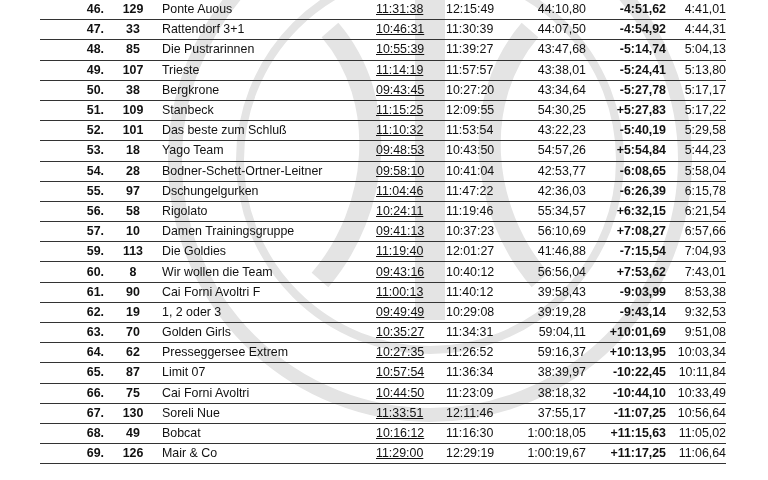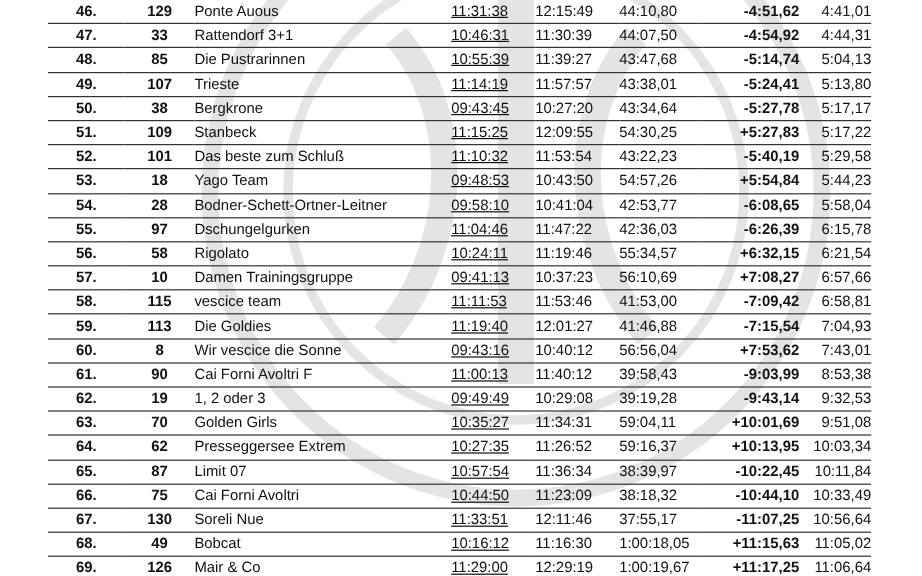--- a/index.html
+++ b/index.html
@@ -1,25 +1,25 @@
 <!DOCTYPE html>
 <html><head>
   <meta charset="utf-8">
   <style>
     html, body { margin: 0; padding: 0; background: #ffffff; }
     body { width: 768px; height: 480px; overflow: hidden; position: relative; font-family: "Liberation Sans", sans-serif; color: #111; }
     .watermark { position: absolute; left: 150px; top: -120px; width: 560px; height: 560px; pointer-events: none; }
     table.results { position: absolute; left: 40px; top: -1px; border-collapse: collapse; table-layout: fixed; width: 669px; }
     table.results td { height: 19.2px; padding: 0; border-top: 1.2px solid #333; border-bottom: 1.2px solid #333; font-size: 12.4px; line-height: 17px; white-space: nowrap; background: transparent; }
-    td.rank { width: 64px; text-align: center; font-weight: bold; font-size: 14.5px; margin-top: 14px; }
+    td.rank { width: 64px; text-align: right; font-weight: bold; font-size: 14.5px; margin-top: 14px; }
     td.bib { width: 58px; text-align: center; font-weight: bold; font-size: 14.5px; }
     td.team { width: 214px; padding-left: 8px; }
     td.start { width: 70px; text-align: left; padding-left: 4px; text-decoration: underline; }
     td.finish { width: 70px; text-align: left; padding-left: 4px; margin-top: 35px; }
-    td.time { width: 70px; padding-right: 4px; }
+    td.time { width: 70px; text-align: right; padding-right: 4px; }
     td.diff { width: 80px; text-align: right; font-weight: bold; padding-right: 6px; margin-top: 12px; }
     td.gap { width: 60px; text-align: right; padding-right: 4px; }
   </style>
 </head>
 <body>
 
 <svg class="watermark" viewBox="0 0 560 560">
   <g fill="none" stroke="#e4e4e4" stroke-width="14">
     <circle cx="280" cy="280" r="255"></circle>
     <circle cx="280" cy="280" r="190" stroke-width="8"></circle>
@@ -156,46 +156,36 @@
     <td class="rank">57.</td>
     <td class="bib">10</td>
     <td class="team">Damen Trainingsgruppe</td>
     <td class="start">09:41:13</td>
     <td class="finish">10:37:23</td>
     <td class="time">56:10,69</td>
     <td class="diff">+7:08,27</td>
     <td class="gap">6:57,66</td>
   </tr>
 
-  <tr>
-    <td class="rank">58.</td>
-    <td class="bib">115</td>
-    <td class="team">vescice team</td>
-    <td class="start">11:11:53</td>
-    <td class="finish">11:53:46</td>
-    <td class="time">41:53,00</td>
-    <td class="diff">-7:09,42</td>
-    <td class="gap">6:58,81</td>
-  </tr>
 
   <tr>
     <td class="rank">59.</td>
     <td class="bib">113</td>
     <td class="team">Die Goldies</td>
     <td class="start">11:19:40</td>
     <td class="finish">12:01:27</td>
     <td class="time">41:46,88</td>
     <td class="diff">-7:15,54</td>
     <td class="gap">7:04,93</td>
   </tr>
 
   <tr>
     <td class="rank">60.</td>
     <td class="bib">8</td>
-    <td class="team">Wir vescice die Sonne</td>
+    <td class="team">Wir wollen die Team</td>
     <td class="start">09:43:16</td>
     <td class="finish">10:40:12</td>
     <td class="time">56:56,04</td>
     <td class="diff">+7:53,62</td>
     <td class="gap">7:43,01</td>
   </tr>
 
   <tr>
     <td class="rank">61.</td>
     <td class="bib">90</td>

